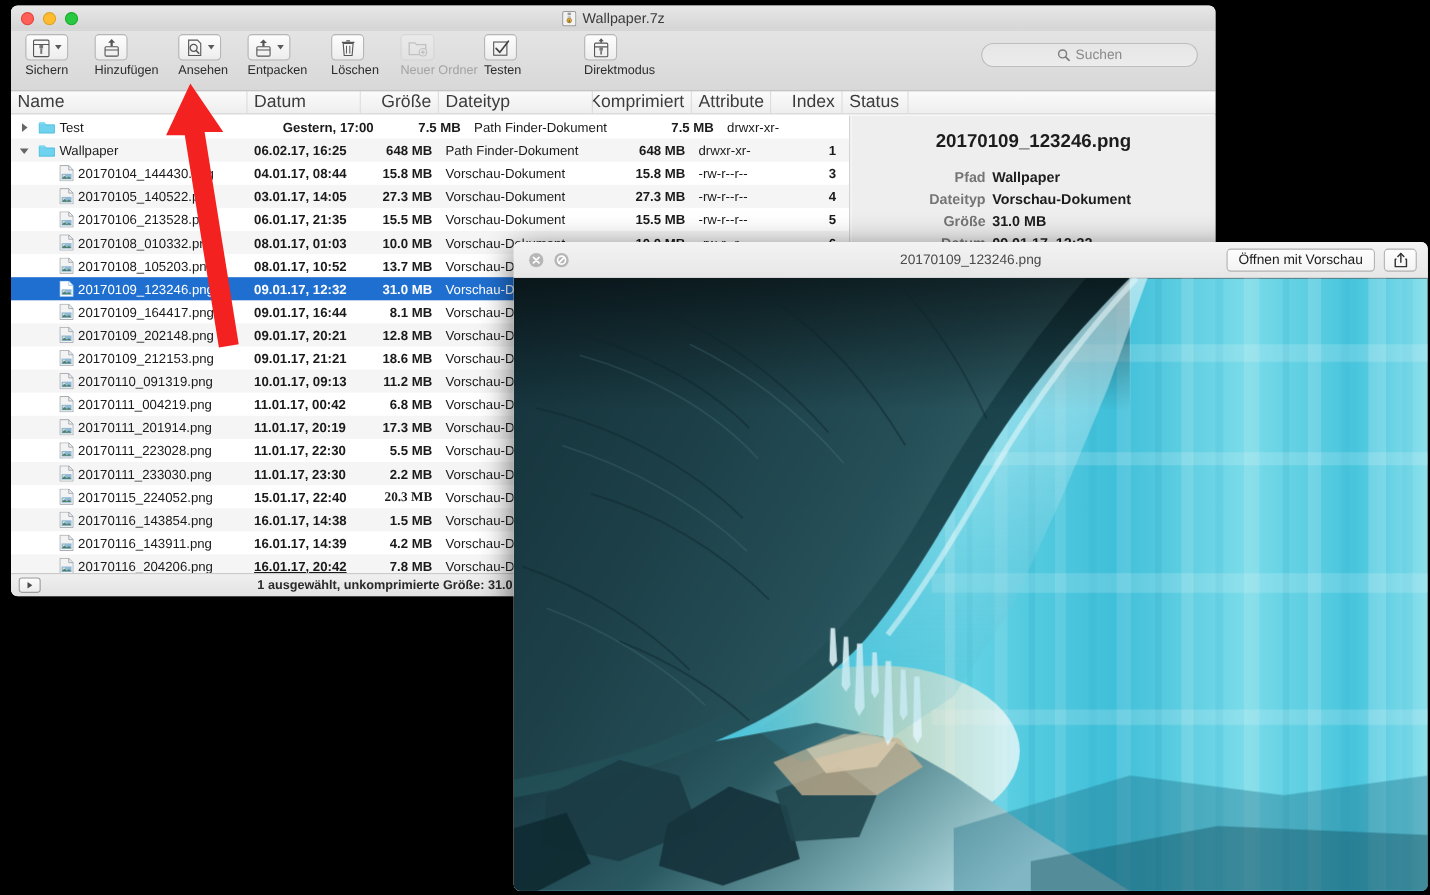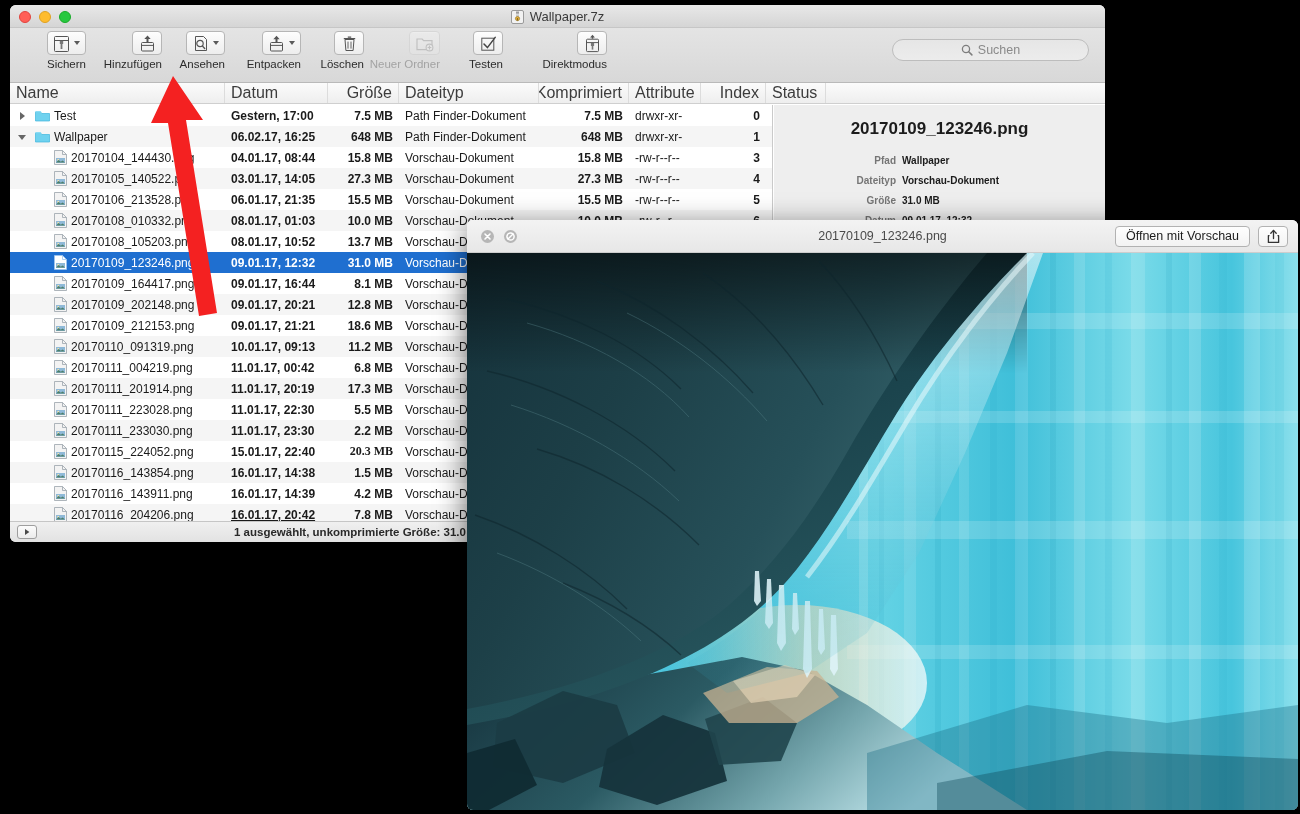--- a/index.html
+++ b/index.html
@@ -78,21 +78,21 @@
     position: relative;
     display: flex;
     align-items: flex-start;
     padding-left: 13px;
     padding-top: 3px;
   }
   .tb-item {
     width: 63px;
     display: flex;
     flex-direction: column;
-    align-items: flex-end;
+    align-items: flex-start;
     cursor: default;
   }
   .tb-item.wide { width: 76px; }
   .tb-item.spaced { margin-left: 28px; }
   .tb-btn {
     height: 24px;
     min-width: 30px;
     padding: 0 5px;
     background: linear-gradient(to bottom, #fdfdfd, #ededed);
     border: 1px solid #b6b6b6;
@@ -214,21 +214,21 @@
   }
   .info-title {
     text-align: center;
     font-size: 17px;
     font-weight: 700;
     color: #1c1c1c;
     margin-bottom: 12px;
   }
   .info-row {
     display: flex;
-    font-size: 10px;
+    font-size: 13px;
     line-height: 20px;
   }
   .info-key {
     width: 128px;
     text-align: right;
     color: #757575;
     padding-right: 6px;
     font-weight: 700;
   }
   .info-val { color: #1c1c1c; font-weight: 700; }
@@ -493,21 +493,21 @@
               </span>
               <span style="display: inline-block; width: 0px;"></span>
               <span style="display: flex;">
                 <svg class="folder-ico" viewBox="0 0 15 12">
                   <path d="M0.5 2 h5 l1.3 1.5 h7.7 v7.5 h-14 z" fill="#6fd2ef" stroke="#3fb6dc" stroke-width="0.7"></path>
                   <path d="M0.5 1 h5 l1.3 1.5 h-6.3 z" fill="#8bdcf4"></path>
                 </svg>
               </span>
               <span>Test</span>
             </div>
-            <div class="cell date" style="width: 103px; flex: 0 0 103px;">Gestern, 17:00</div>
+            <div class="cell date" style="width: 103px; flex: 0 0 103px; margin-left: 26px;">Gestern, 17:00</div>
             <div class="cell num" style="width: 71px; flex: 0 0 71px;">7.5 MB</div>
             <div class="cell" style="width: 140px; flex: 0 0 140px;">Path Finder-Dokument</div>
             <div class="cell num" style="width: 90px; flex: 0 0 90px;">7.5 MB</div>
             <div class="cell" style="width: 72px; flex: 0 0 72px;">drwxr-xr-</div>
             <div class="cell num" style="width: 65px; flex: 0 0 65px;">0</div>
             <div class="cell" style="width: 60px; flex: 0 0 60px;"></div>
           </div>
           <div class="row alt">
             <div class="cell name" style="width: 215px; flex: 0 0 215px;">
               <span class="twisty">

